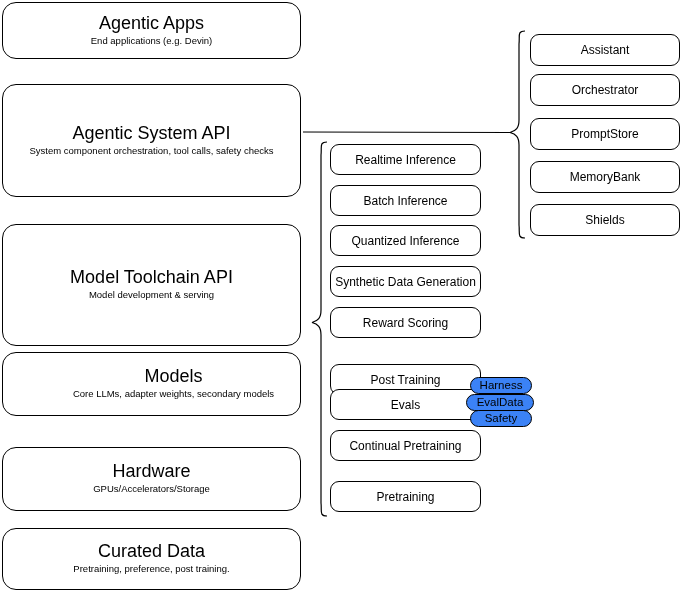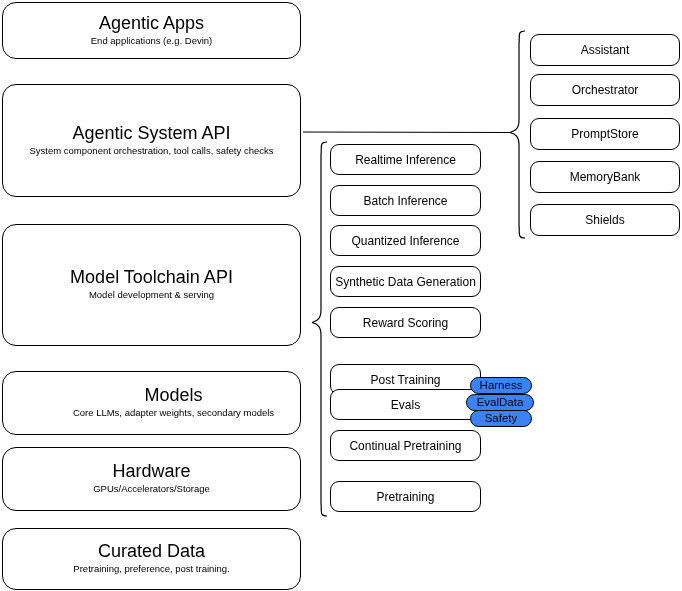--- a/index.html
+++ b/index.html
@@ -139,21 +139,21 @@
   <div class="box layer" style="top:84px;height:113px;">
     <div class="title">Agentic System API</div>
     <div class="subtitle">System component orchestration, tool calls, safety checks</div>
   </div>
 
   <div class="box layer" style="top:224px;height:122px;">
     <div class="title">Model Toolchain API</div>
     <div class="subtitle">Model development &amp; serving</div>
   </div>
 
-  <div class="box layer" style="top:371px;height:64px;padding-left:44px;">
+  <div class="box layer" style="top:352px;height:64px;padding-left:44px;">
     <div class="title">Models</div>
     <div class="subtitle">Core LLMs, adapter weights, secondary models</div>
   </div>
 
   <div class="box layer" style="top:447px;height:64px;">
     <div class="title">Hardware</div>
     <div class="subtitle">GPUs/Accelerators/Storage</div>
   </div>
 
   <div class="box layer" style="top:528px;height:62px;">

